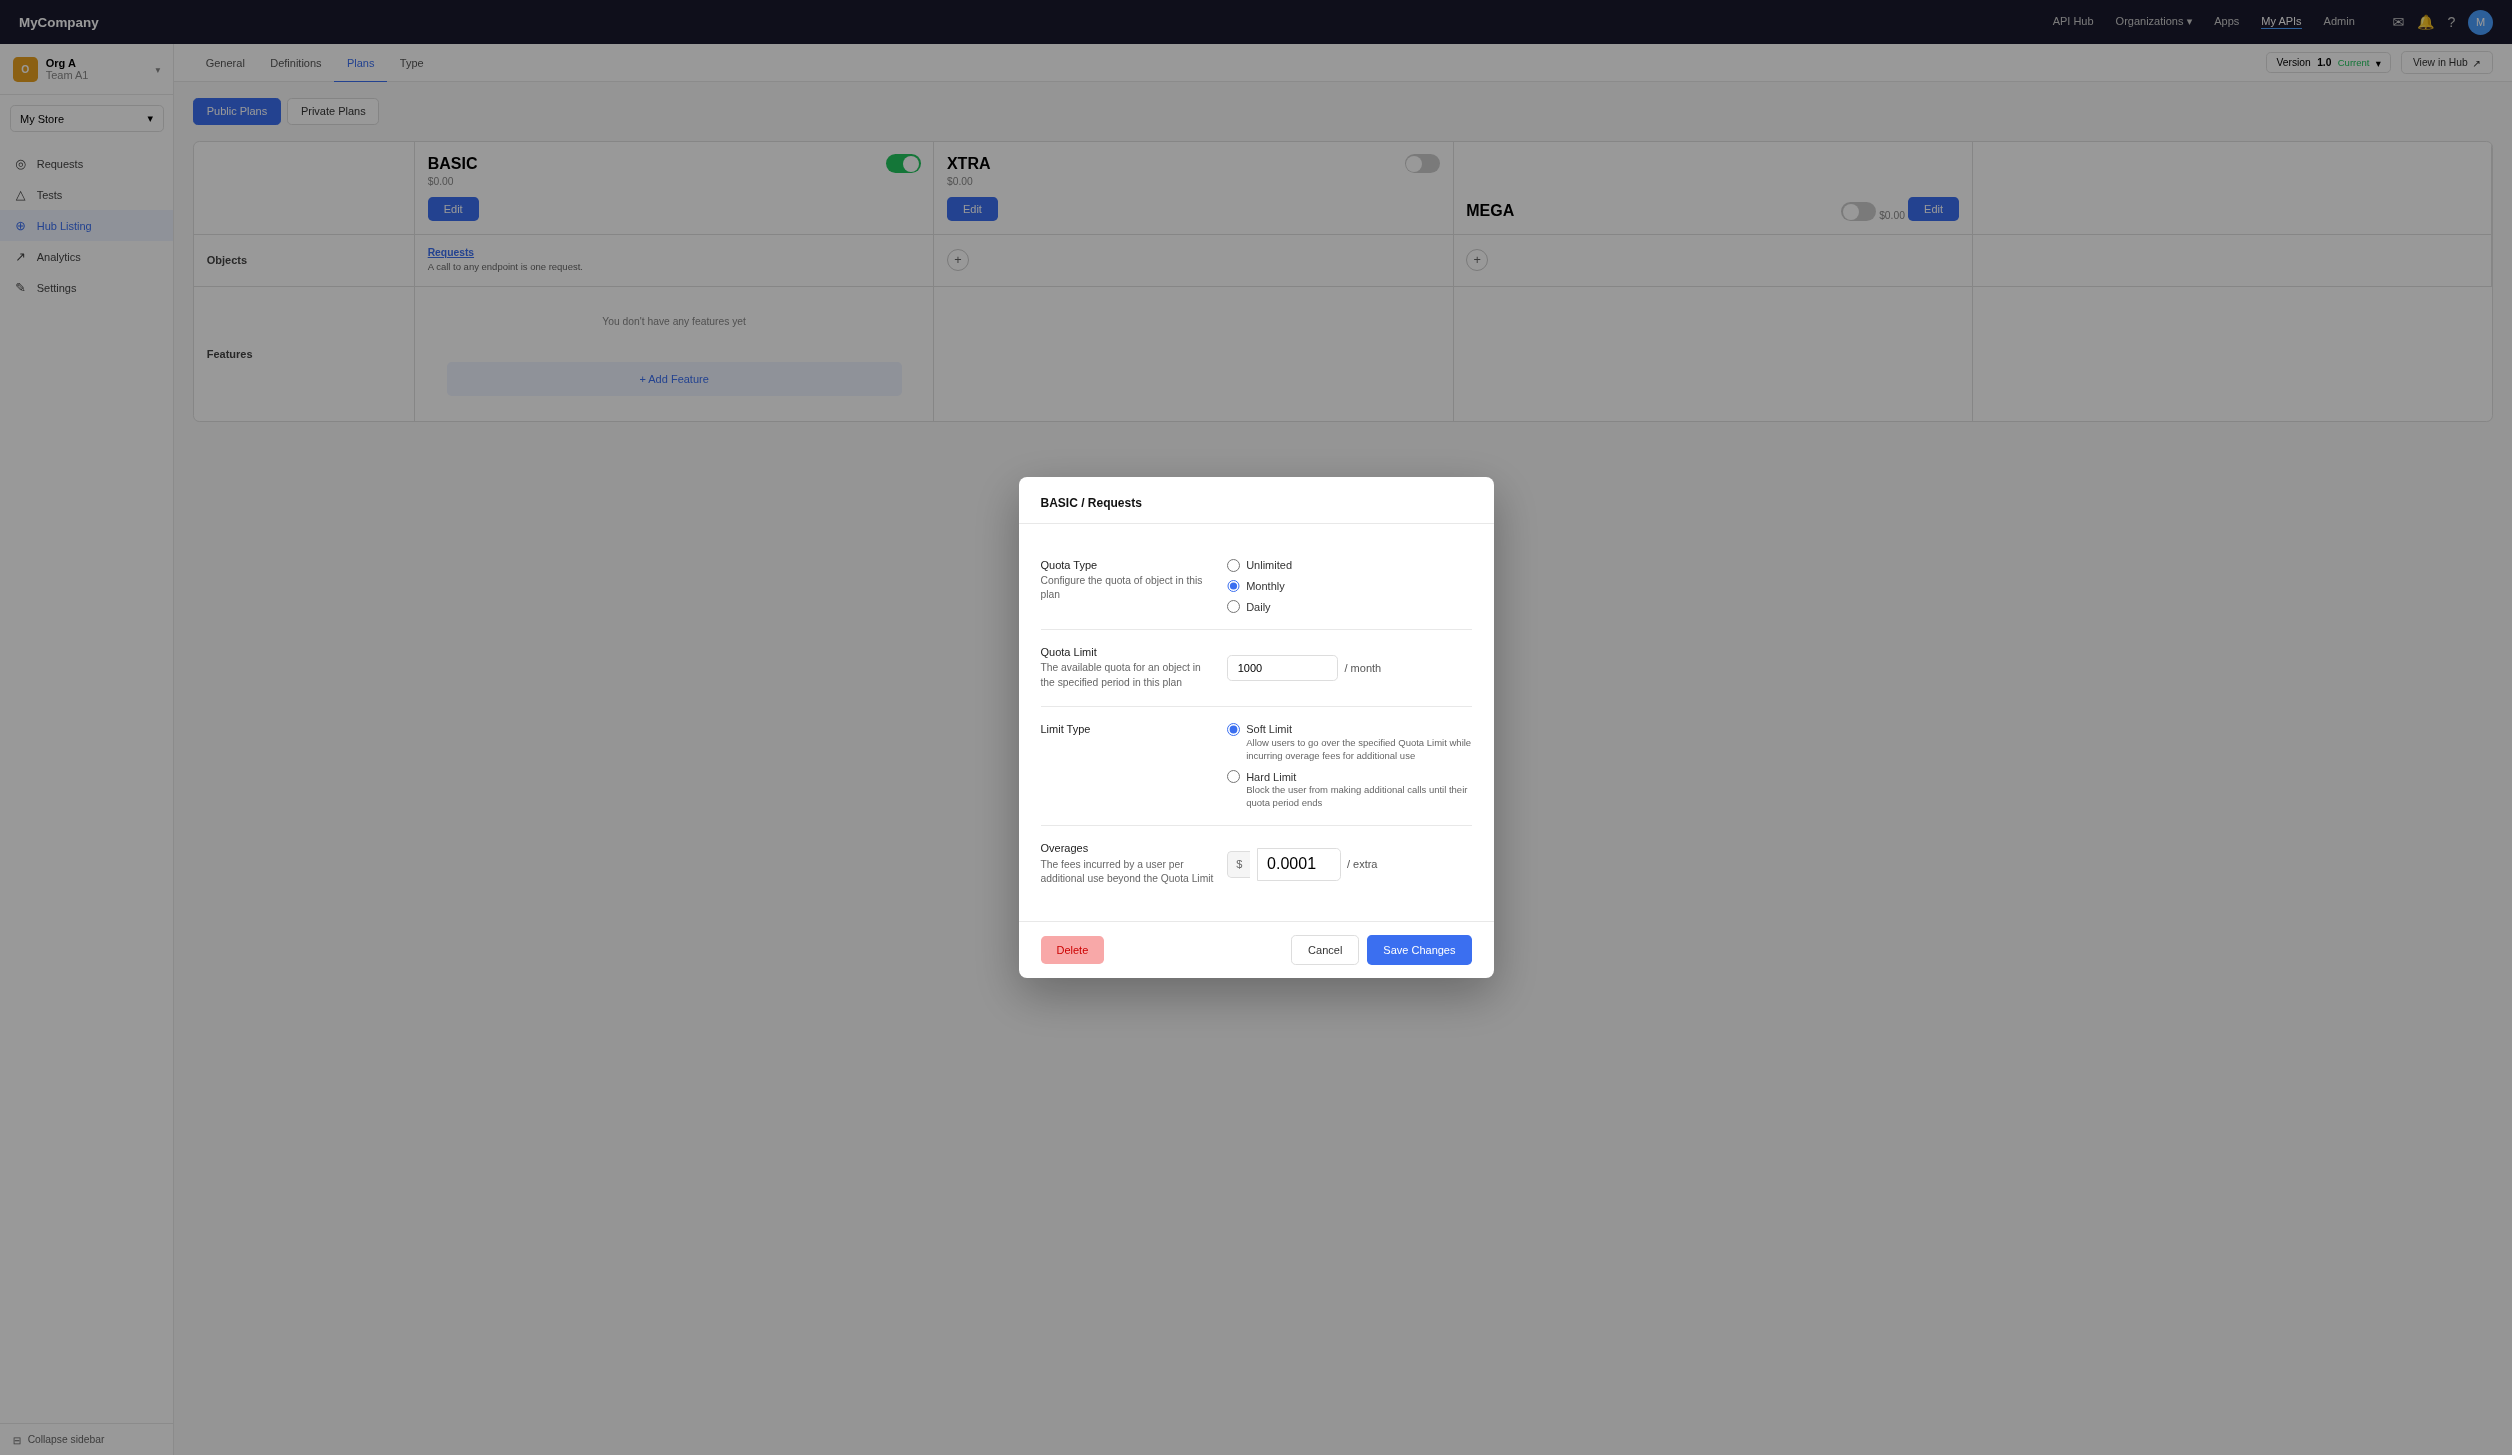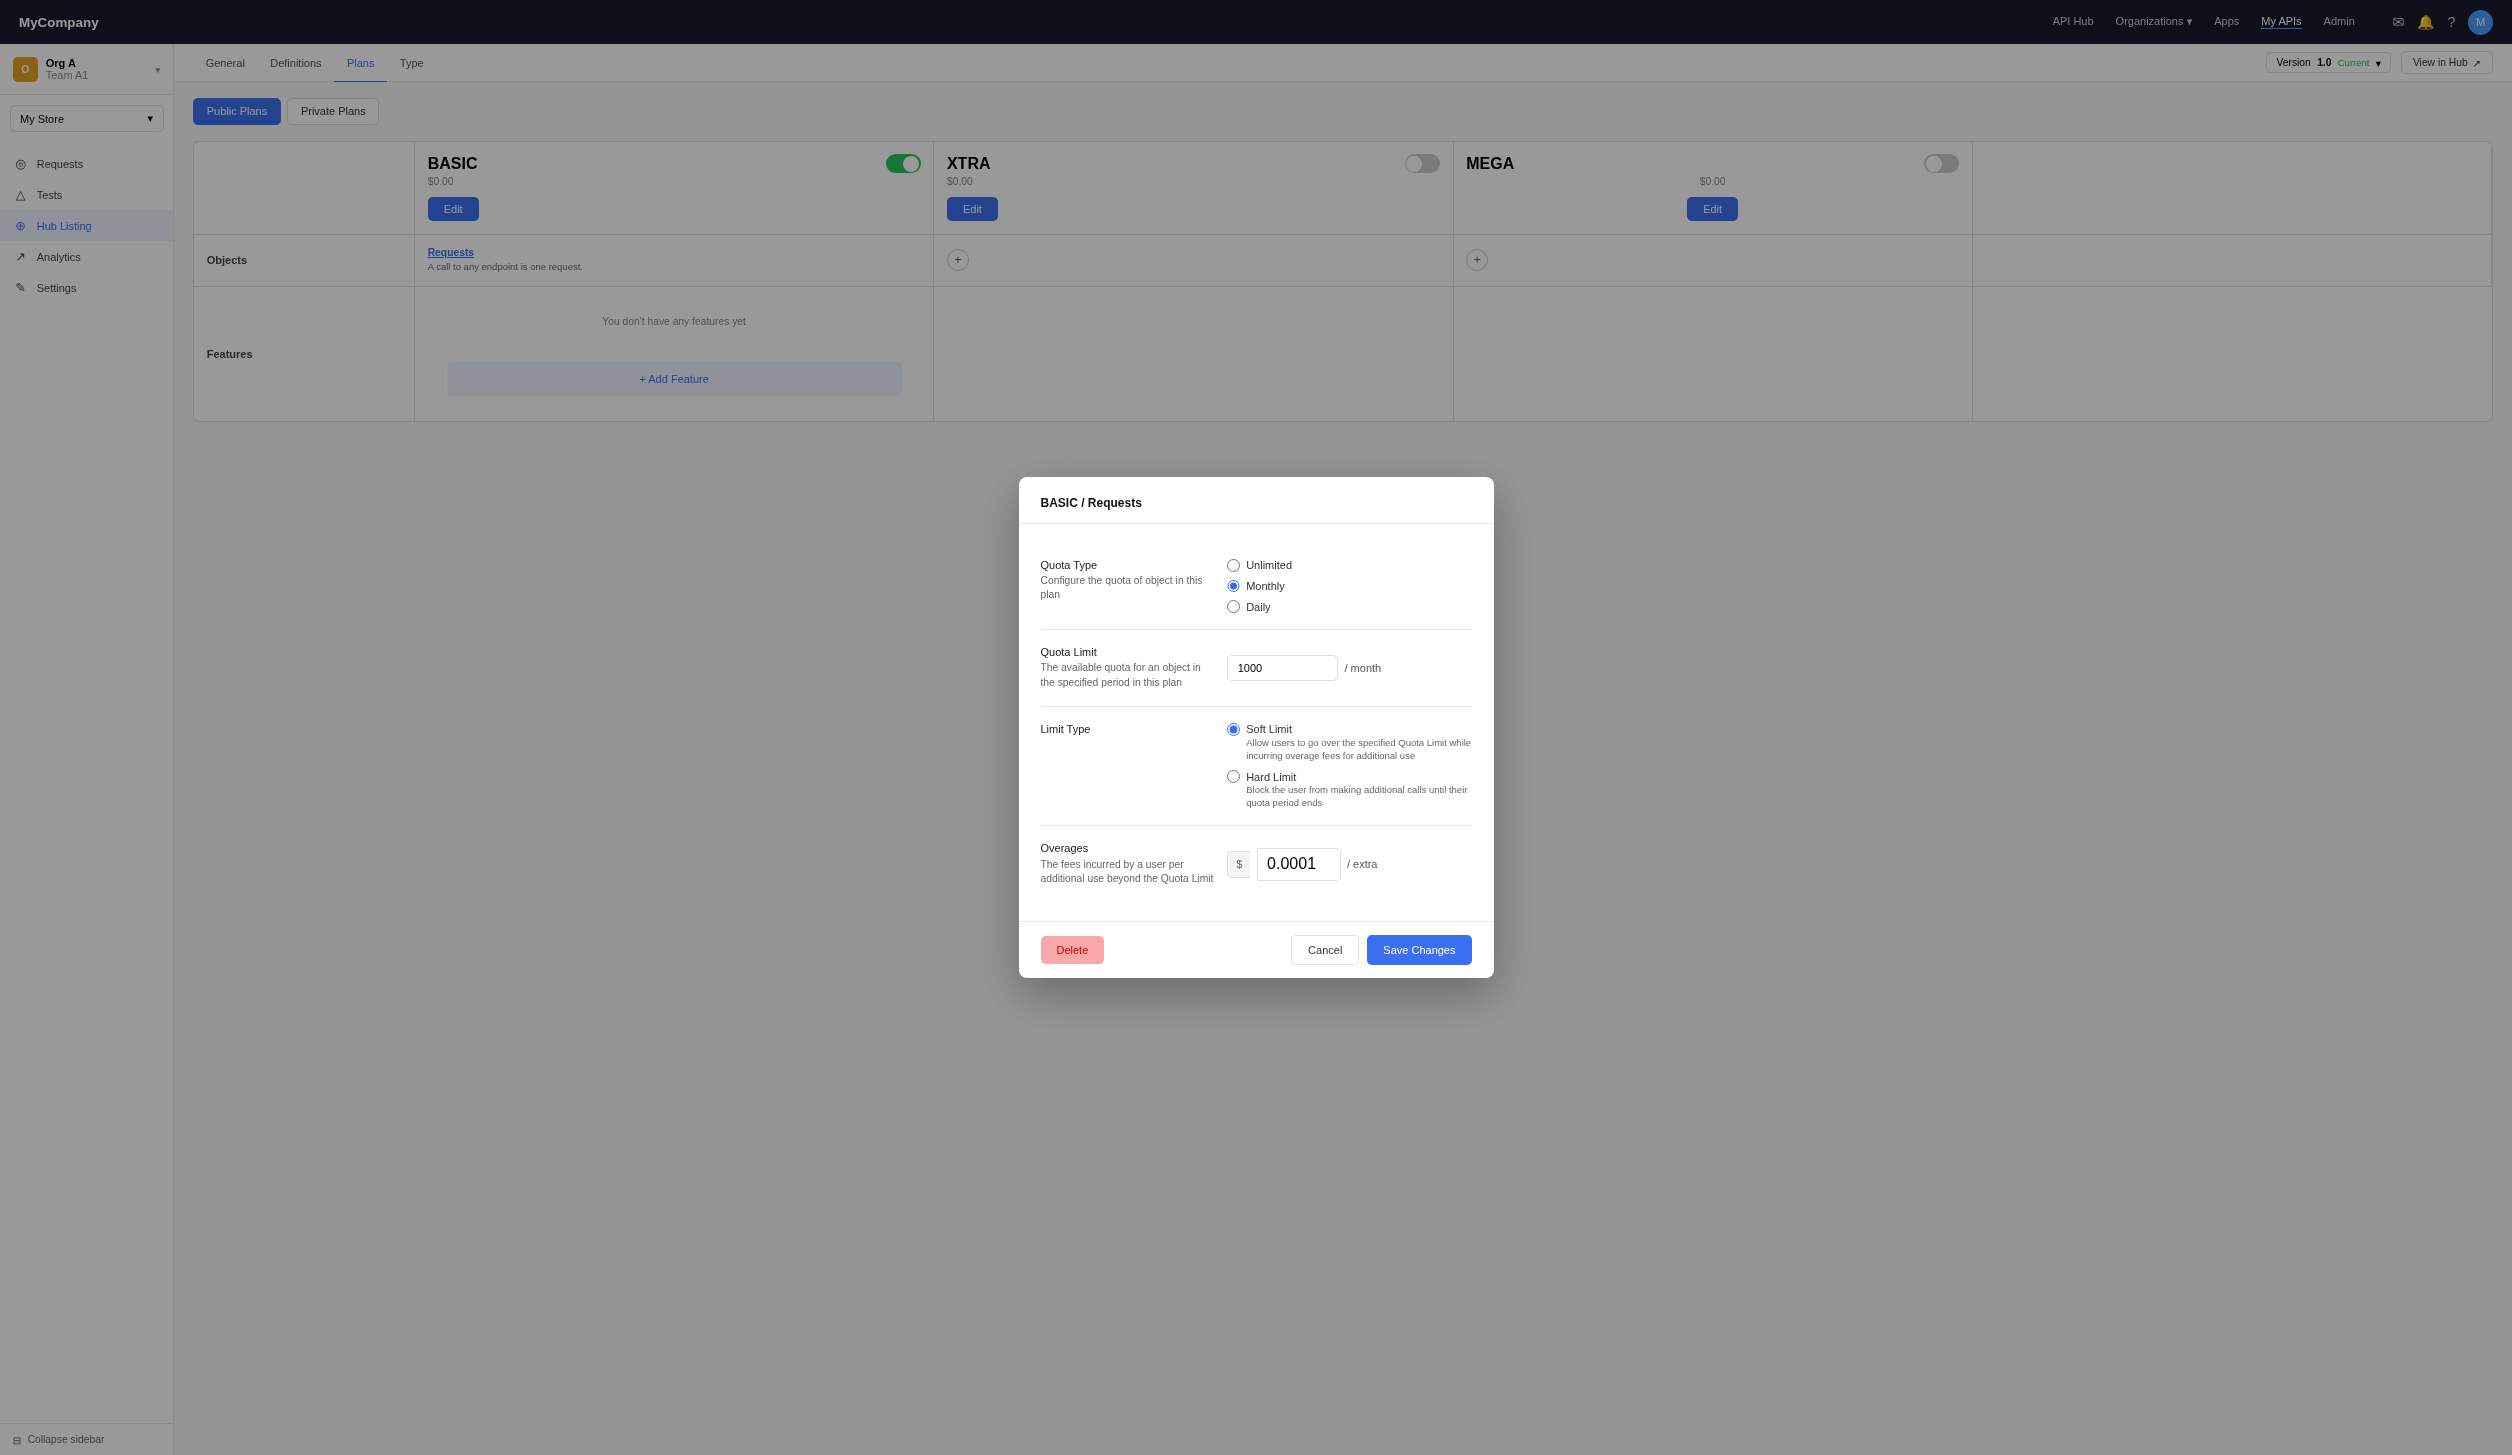--- a/index.html
+++ b/index.html
@@ -359,21 +359,21 @@
         <button class="edit-btn" style="margin-top:6.3px;">Edit</button>
       </div>
       <div class="plan-header-cell" style="flex-direction:column;align-items:flex-start;justify-content:flex-start;gap:3.2px;">
         <div style="display:flex;width:100%;justify-content:space-between;align-items:center;">
           <span style="font-size:16px;font-weight:700;">XTRA</span>
           <div class="toggle-switch"></div>
         </div>
         <span style="font-size:10.3px;color:#888;">$0.00</span>
         <button class="edit-btn" style="margin-top:6.3px;">Edit</button>
       </div>
-      <div class="plan-header-cell" style="flex-direction:column;align-items:center;justify-content:flex-start;gap:3.2px;">
+      <div class="plan-header-cell" style="flex-direction:row;align-items:flex-end;justify-content:flex-start;gap:3.2px;">
         <div style="display:flex;width:100%;justify-content:space-between;align-items:center;">
           <span style="font-size:16px;font-weight:700;">MEGA</span>
           <div class="toggle-switch"></div>
         </div>
         <span style="font-size:10.3px;color:#888;">$0.00</span>
         <button class="edit-btn" style="margin-top:6.3px;">Edit</button>
       </div>
       <div class="plan-header-cell"></div>
 
       <div class="plan-row-cell">

